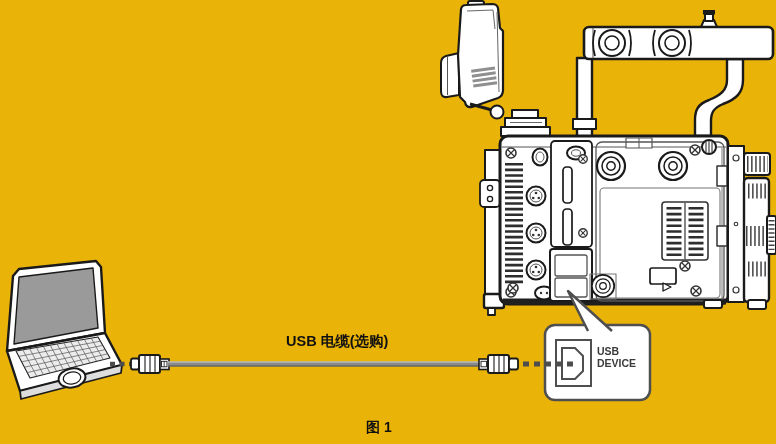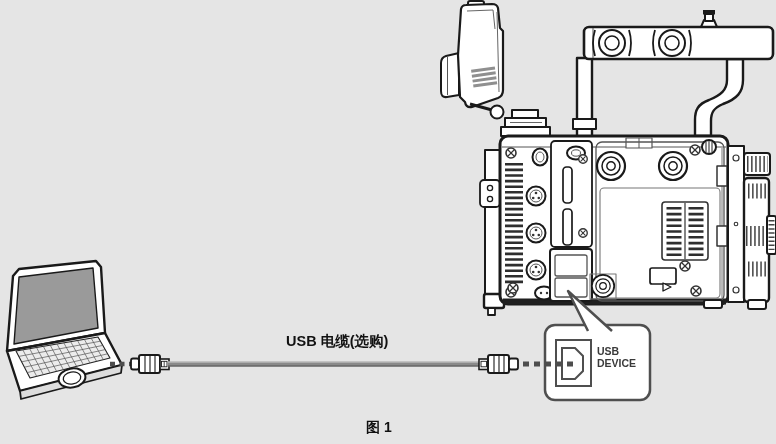--- a/index.html
+++ b/index.html
@@ -1,16 +1,16 @@
 <!DOCTYPE html>
 <html><head>
 <meta charset="utf-8">
 <style>
   html,body{margin:0;padding:0;background:#fff;}
-  .canvas{position:relative;width:776px;height:444px;background:#e5e5e5;overflow:hidden;
+  .canvas{position:relative;width:776px;height:444px;background:#eab308;overflow:hidden;
           font-family:"Liberation Sans","DejaVu Sans",sans-serif;}
   svg{position:absolute;left:0;top:0;}
   text{font-family:"Liberation Sans","DejaVu Sans",sans-serif;}
   .label{font-weight:bold;font-size:14.5px;fill:#111;}
   .caption{font-weight:bold;font-size:14px;fill:#111;}
   .callout-text{font-weight:bold;font-size:10.5px;fill:#3a3a3a;}
 </style>
 </head>
 <body>
 

